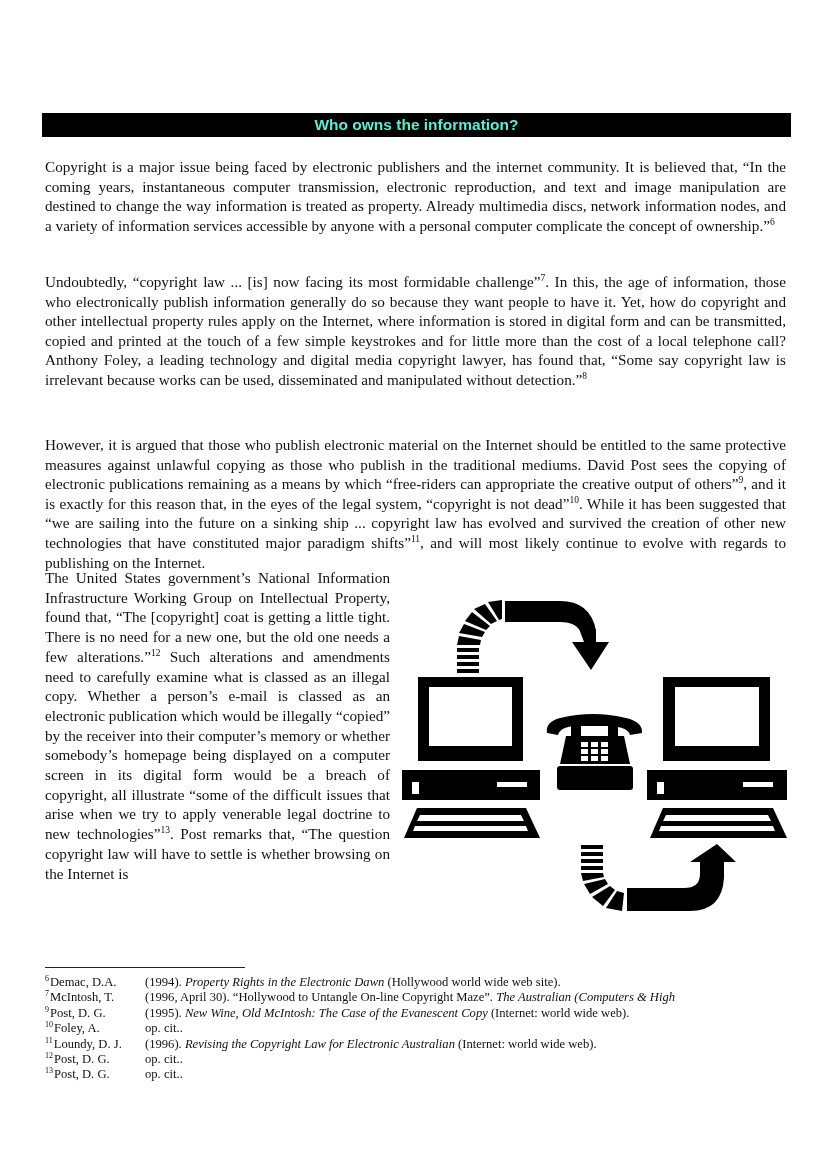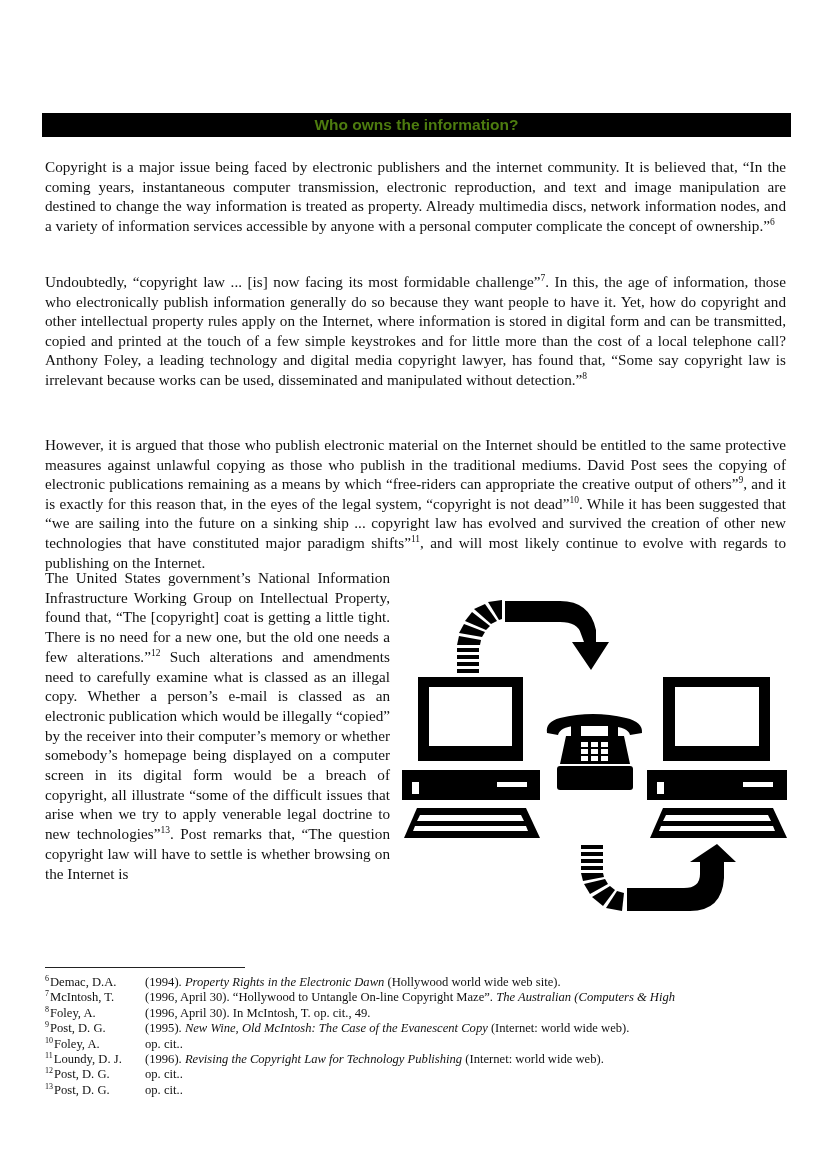--- a/index.html
+++ b/index.html
@@ -2,21 +2,21 @@
 <html><head>
   <meta charset="utf-8">
   <style>
     html, body { margin: 0; padding: 0; background: #ffffff; }
     body {
       width: 827px; height: 1170px; position: relative; overflow: hidden;
       font-family: "Liberation Serif", serif; color: #111111;
     }
     .banner {
       position: absolute; left: 42px; top: 113px; width: 749px; height: 24px;
-      background: #000000; color: #4d7c0f; text-align: center;
+      background: #000000; color: #5eead4; text-align: center;
       font-family: "Liberation Sans", sans-serif; font-weight: bold;
       font-size: 15.5px; line-height: 24px;
     }
     .para {
       position: absolute; left: 45px; width: 741px;
       font-size: 15.2px; line-height: 19.6px; text-align: justify; margin: 0;
     }
     .p1 { top: 157px; }
     .p2 { top: 272px; }
     .p3 { top: 435px; }
@@ -116,34 +116,30 @@
 <div class="footnotes">
   <div class="fn">
     <span class="who"><sup>6</sup><span>Demac, D.A.</span></span>
     <span class="ref"><span>(1994).  </span><i>Property Rights in the Electronic Dawn</i><span> (Hollywood world wide web site).</span></span>
   </div>
   <div class="fn">
     <span class="who"><sup>7</sup><span>McIntosh, T.</span></span>
     <span class="ref"><span>(1996, April 30).  “Hollywood to Untangle On-line Copyright Maze”.  </span><i>The Australian (Computers &amp; High</i></span>
   </div>
   <div class="fn">
-    <span class="who"><sup>8</sup><span>Foley, A.</span></span>
-    <span class="ref"><span>(1996, April 30).  In McIntosh, T.  op. cit., 49.</span></span>
-  </div>
-  <div class="fn">
     <span class="who"><sup>9</sup><span>Post, D. G.</span></span>
     <span class="ref"><span>(1995).  </span><i>New Wine, Old McIntosh: The Case of the Evanescent Copy</i><span> (Internet: world wide web).</span></span>
   </div>
   <div class="fn">
     <span class="who"><sup>10</sup><span>Foley, A.</span></span>
     <span class="ref"><span>op. cit..</span></span>
   </div>
   <div class="fn">
     <span class="who"><sup>11</sup><span>Loundy, D. J.</span></span>
-    <span class="ref"><span>(1996).  </span><i>Revising the Copyright Law for Technology Publishing</i><span> (Internet: world wide web).</span></span>
+    <span class="ref"><span>(1996).  </span><i>Revising the Copyright Law for Electronic Australian</i><span> (Internet: world wide web).</span></span>
   </div>
   <div class="fn">
     <span class="who"><sup>12</sup><span>Post, D. G.</span></span>
     <span class="ref"><span>op. cit..</span></span>
   </div>
   <div class="fn">
     <span class="who"><sup>13</sup><span>Post, D. G.</span></span>
     <span class="ref"><span>op. cit..</span></span>
   </div>
 </div>

